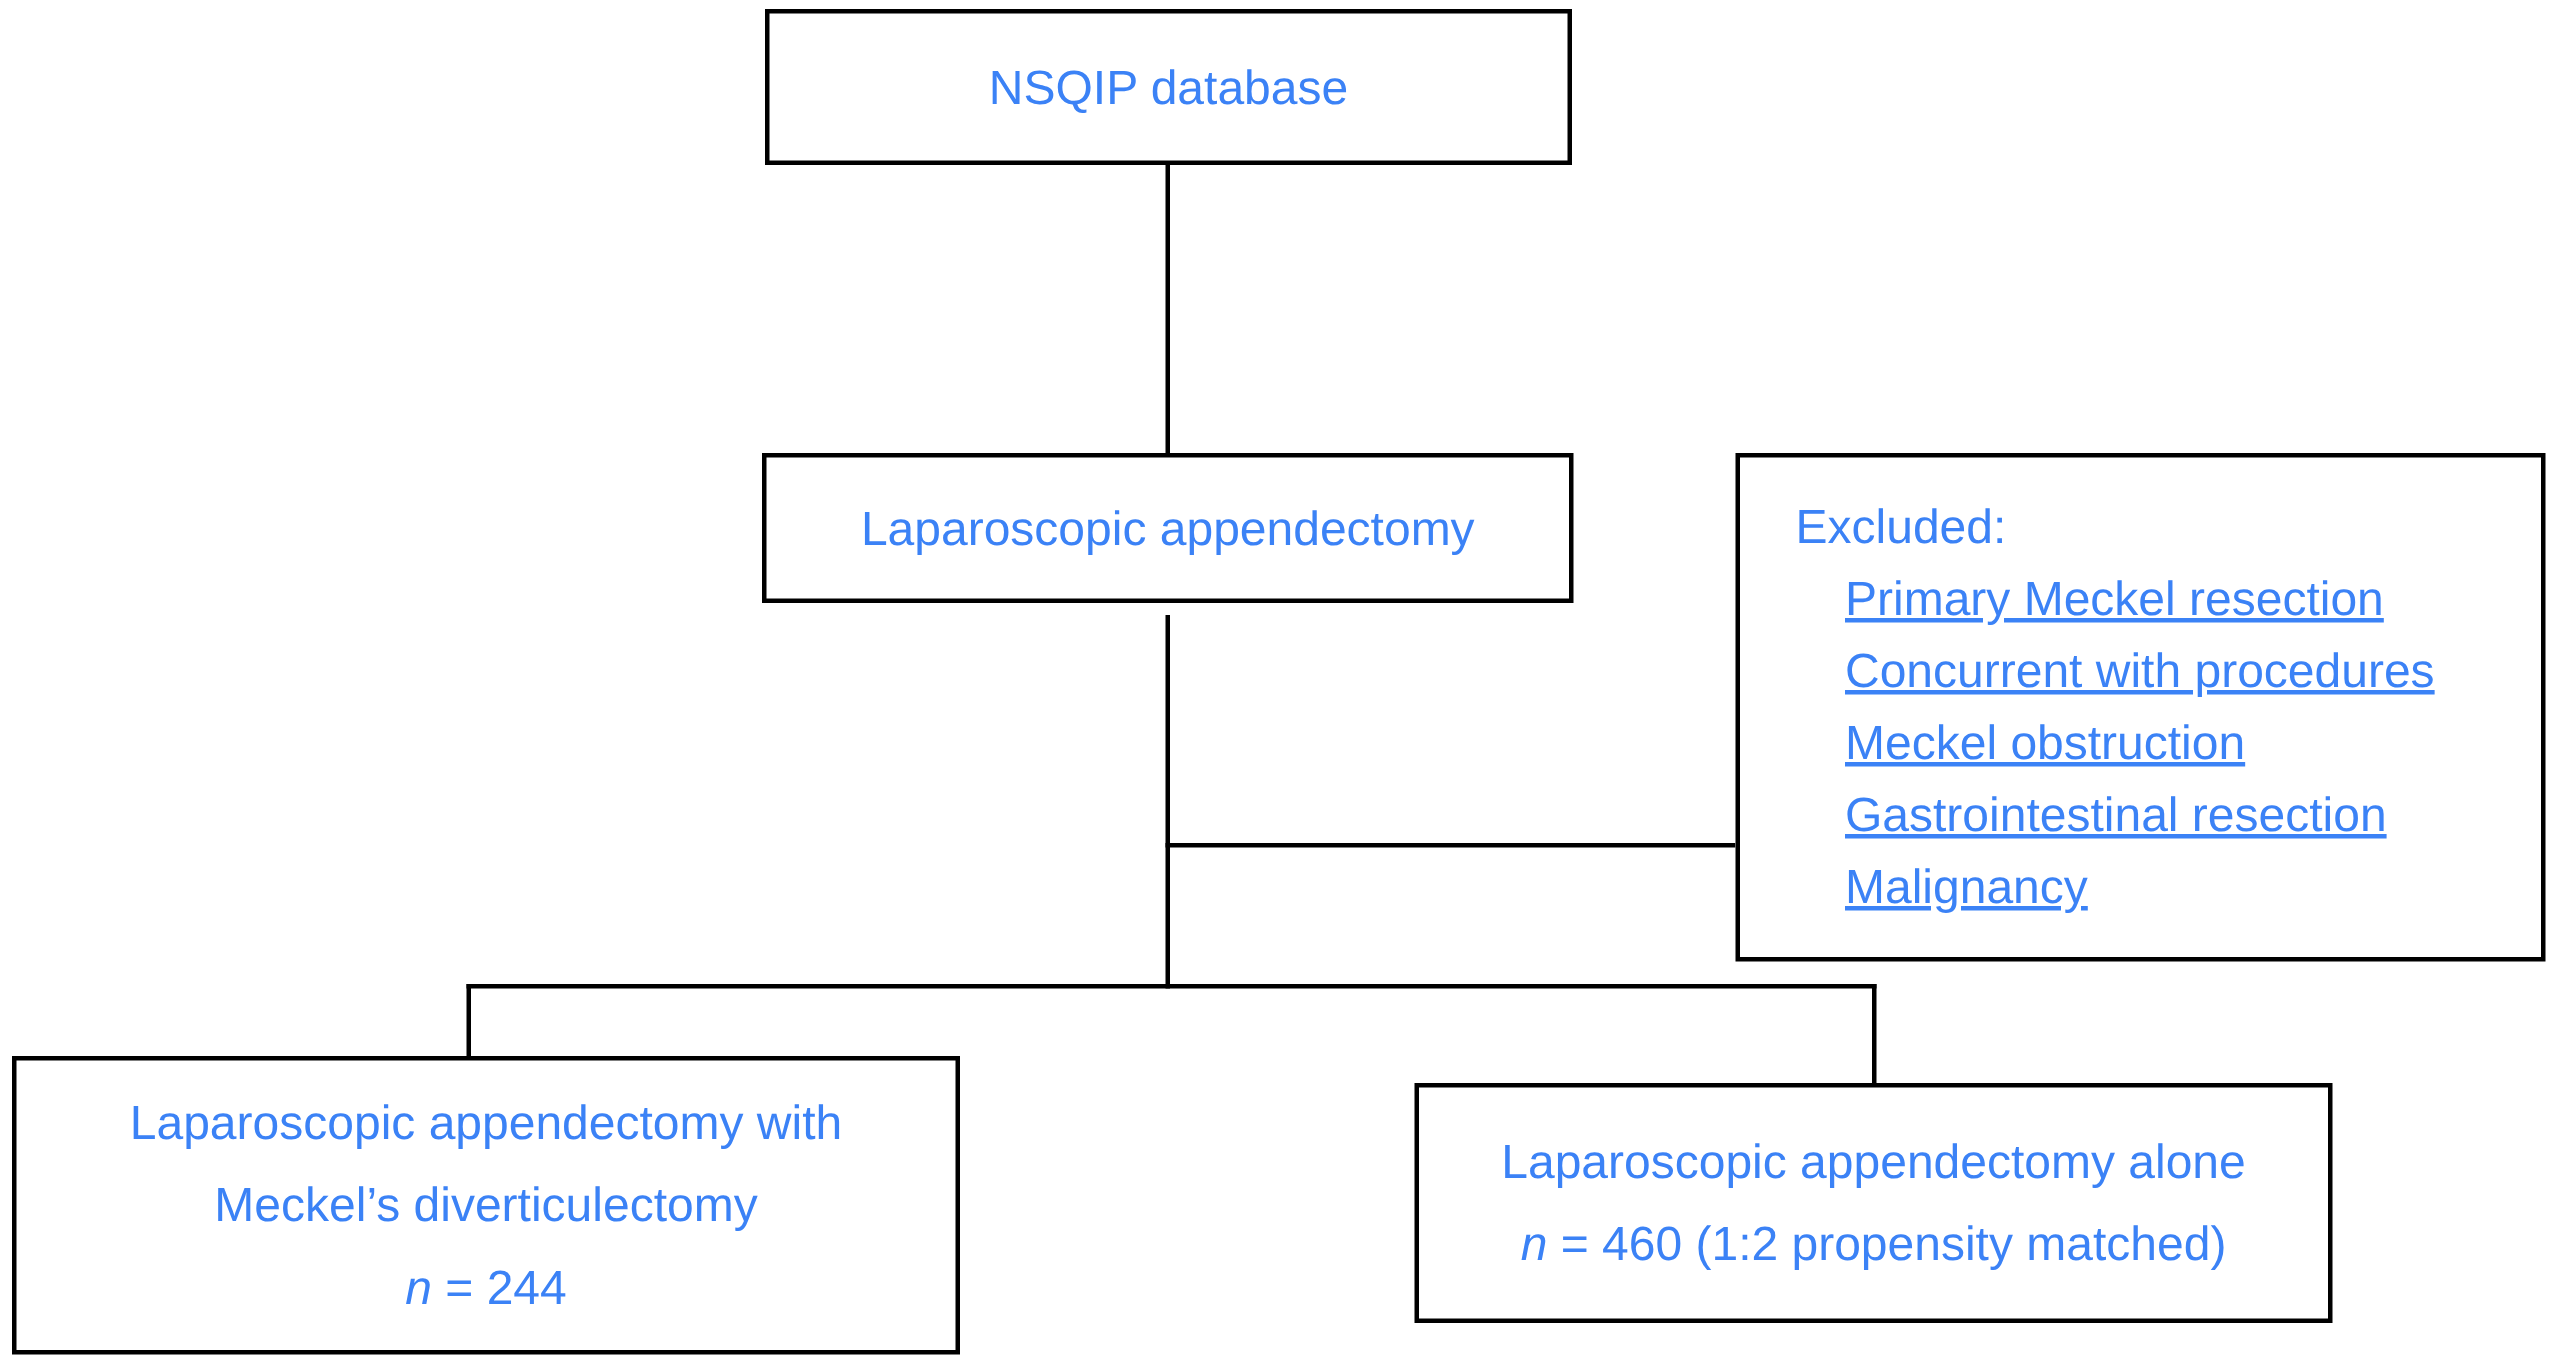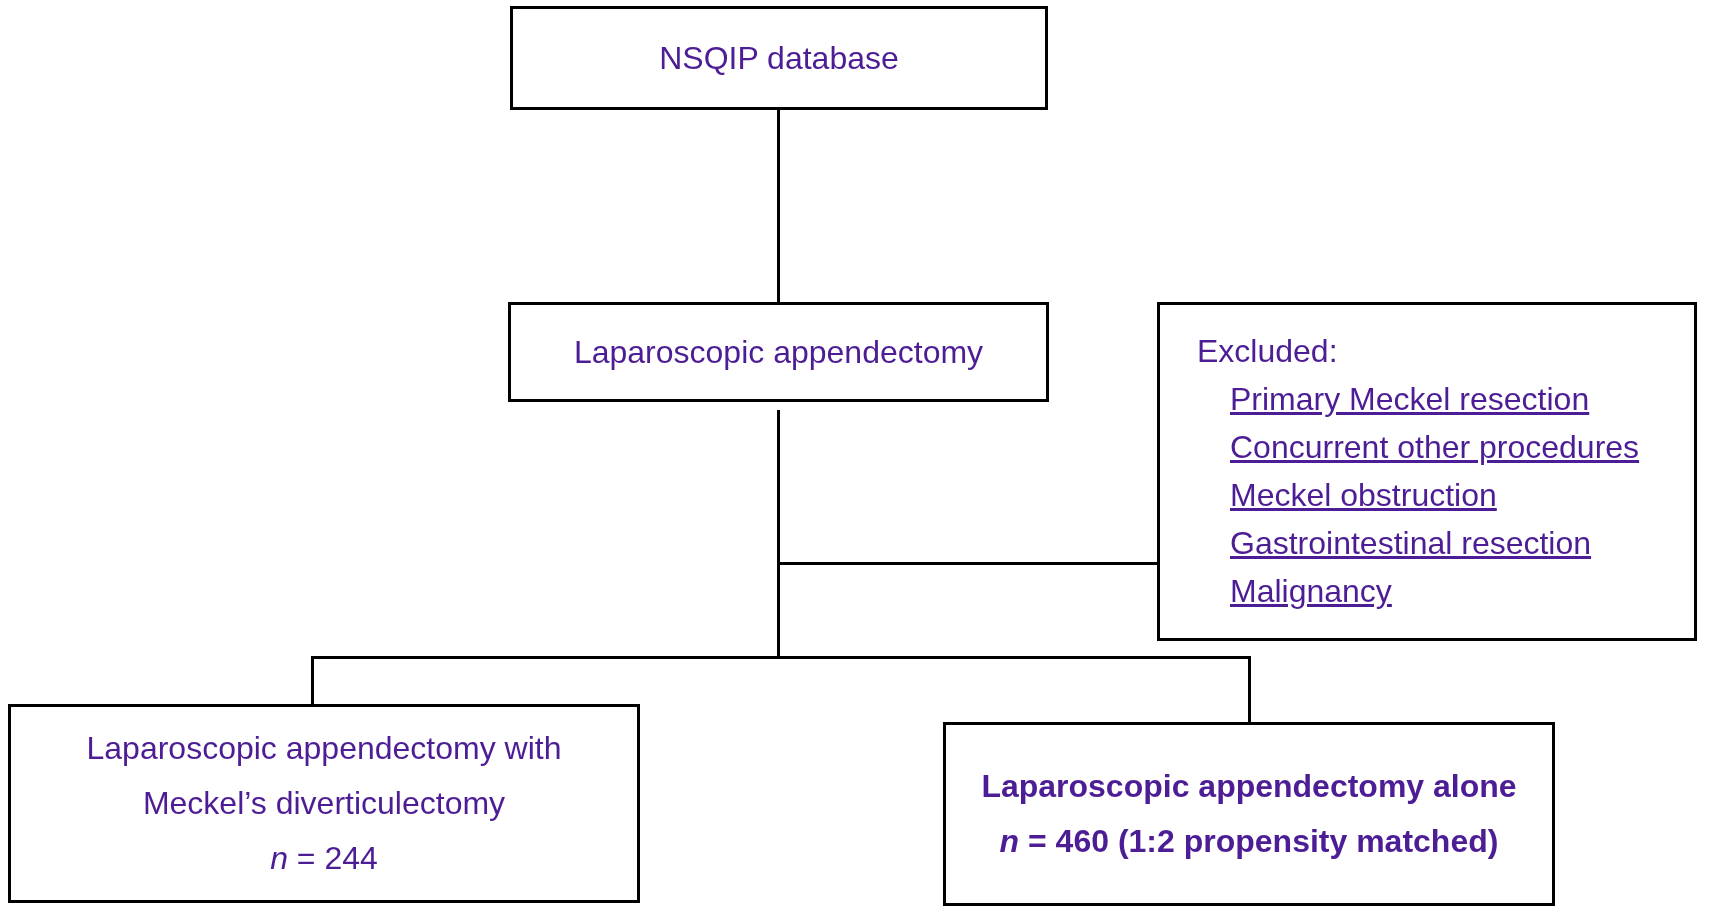--- a/index.html
+++ b/index.html
@@ -6,21 +6,21 @@
     margin: 0;
     padding: 0;
     background: #ffffff;
   }
   .canvas {
     position: relative;
     width: 1711px;
     height: 912px;
     background: #ffffff;
     font-family: "Liberation Sans", sans-serif;
-    color: #4c1d95;
+    color: #3b82f6;
     font-size: 32px;
     overflow: hidden;
   }
   .box {
     position: absolute;
     box-sizing: border-box;
     border: 3px solid #000000;
     background: #ffffff;
   }
   .box.centered {
@@ -33,21 +33,21 @@
   .line {
     position: absolute;
     background: #000000;
   }
   
   .node-top      { left: 510px;  top: 6px;   width: 538px; height: 104px; }
   .node-middle   { left: 508px;  top: 302px; width: 541px; height: 100px; }
   .node-excluded { left: 1157px; top: 302px; width: 540px; height: 339px;
                    padding: 22px 14px 0 37px; }
   .node-bl       { left: 8px;    top: 704px; width: 632px; height: 199px; }
-  .node-br       { left: 943px;  top: 722px; width: 612px; height: 184px; font-weight: bold; }
+  .node-br       { left: 943px;  top: 722px; width: 612px; height: 160px; }
 
   .excluded-title { line-height: 48px; white-space: nowrap; }
   .excluded-item  { line-height: 48px; padding-left: 33px; white-space: nowrap; text-decoration: underline; }
 
   .multi-line { line-height: 55px; white-space: nowrap; }
   .n-italic { font-style: italic; }
 
   
   .conn-top-middle  { left: 777px;  top: 110px; width: 3px;   height: 192px; }
   .conn-middle-down { left: 777px;  top: 410px; width: 3px;   height: 249px; }
@@ -72,21 +72,21 @@
     <span>NSQIP database</span>
   </div>
 
   <div class="box centered node-middle">
     <span>Laparoscopic appendectomy</span>
   </div>
 
   <div class="box node-excluded">
     <div class="excluded-title">Excluded:</div>
     <div class="excluded-item">Primary Meckel resection</div>
-    <div class="excluded-item">Concurrent other procedures</div>
+    <div class="excluded-item">Concurrent with procedures</div>
     <div class="excluded-item">Meckel obstruction</div>
     <div class="excluded-item">Gastrointestinal resection</div>
     <div class="excluded-item">Malignancy</div>
   </div>
 
   <div class="box centered node-bl">
     <div class="multi-line">Laparoscopic appendectomy with</div>
     <div class="multi-line">Meckel’s diverticulectomy</div>
     <div class="multi-line">
       <span class="n-italic">n</span><span> = 244</span>

